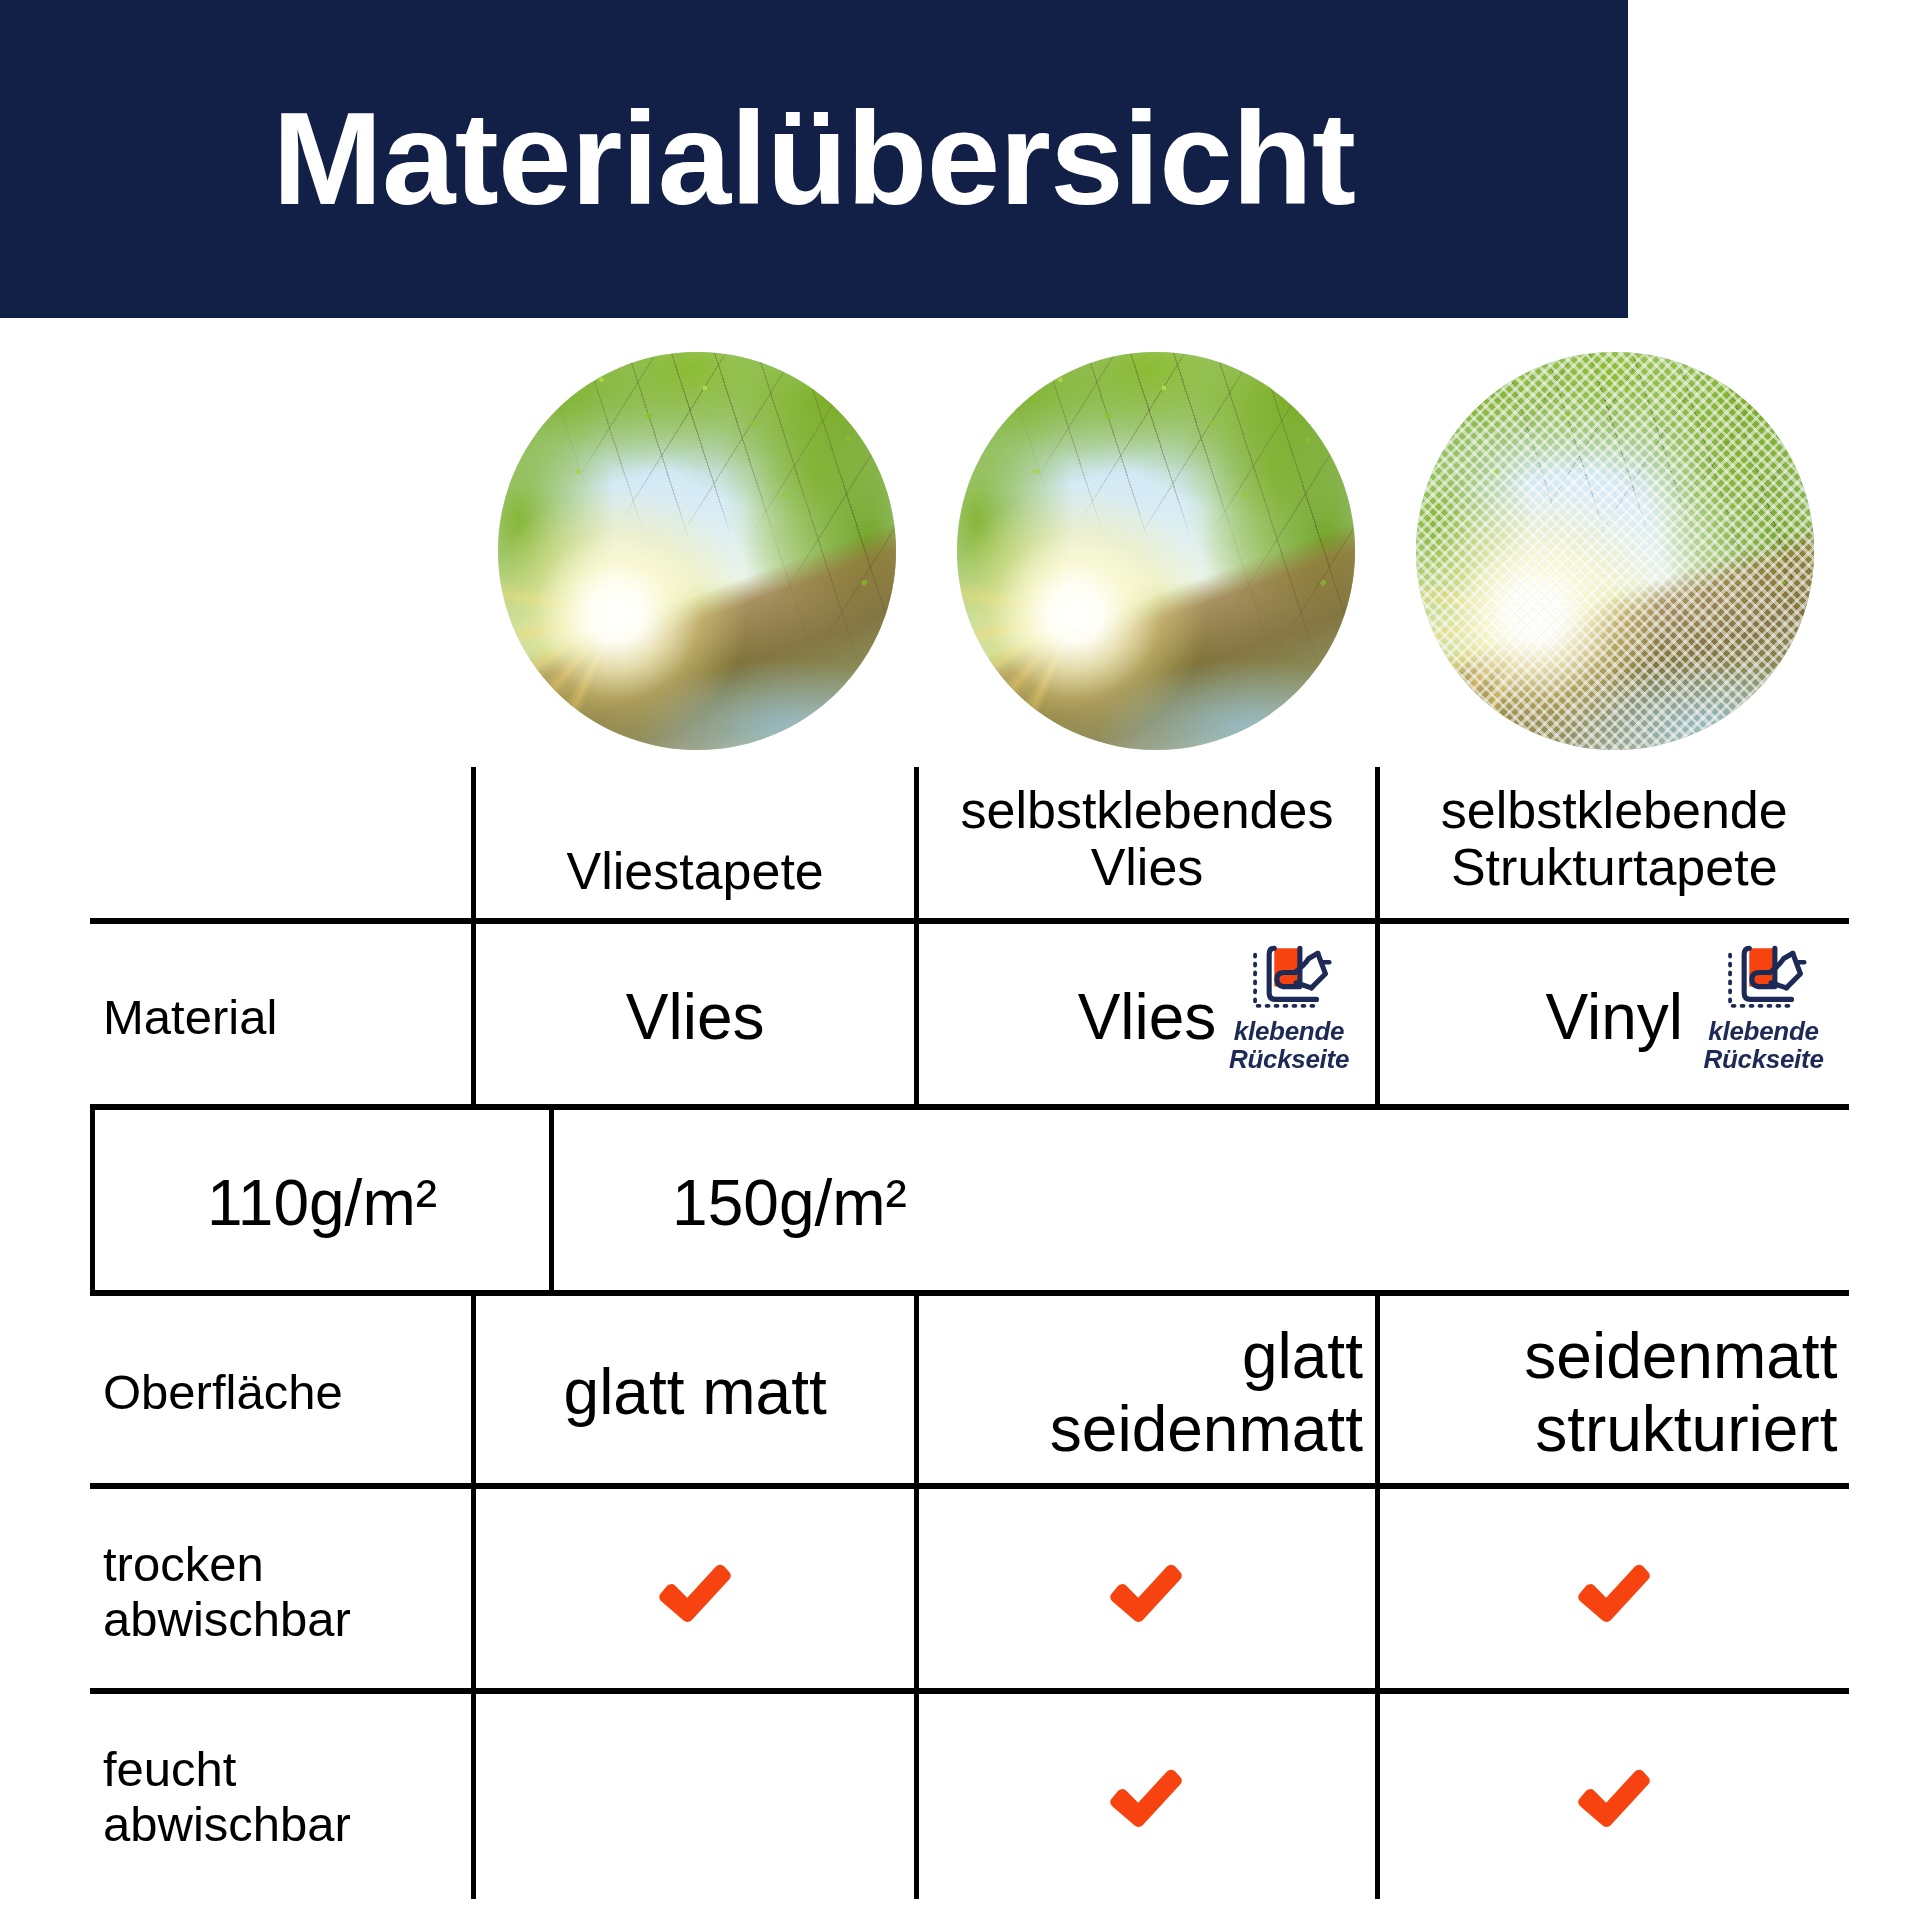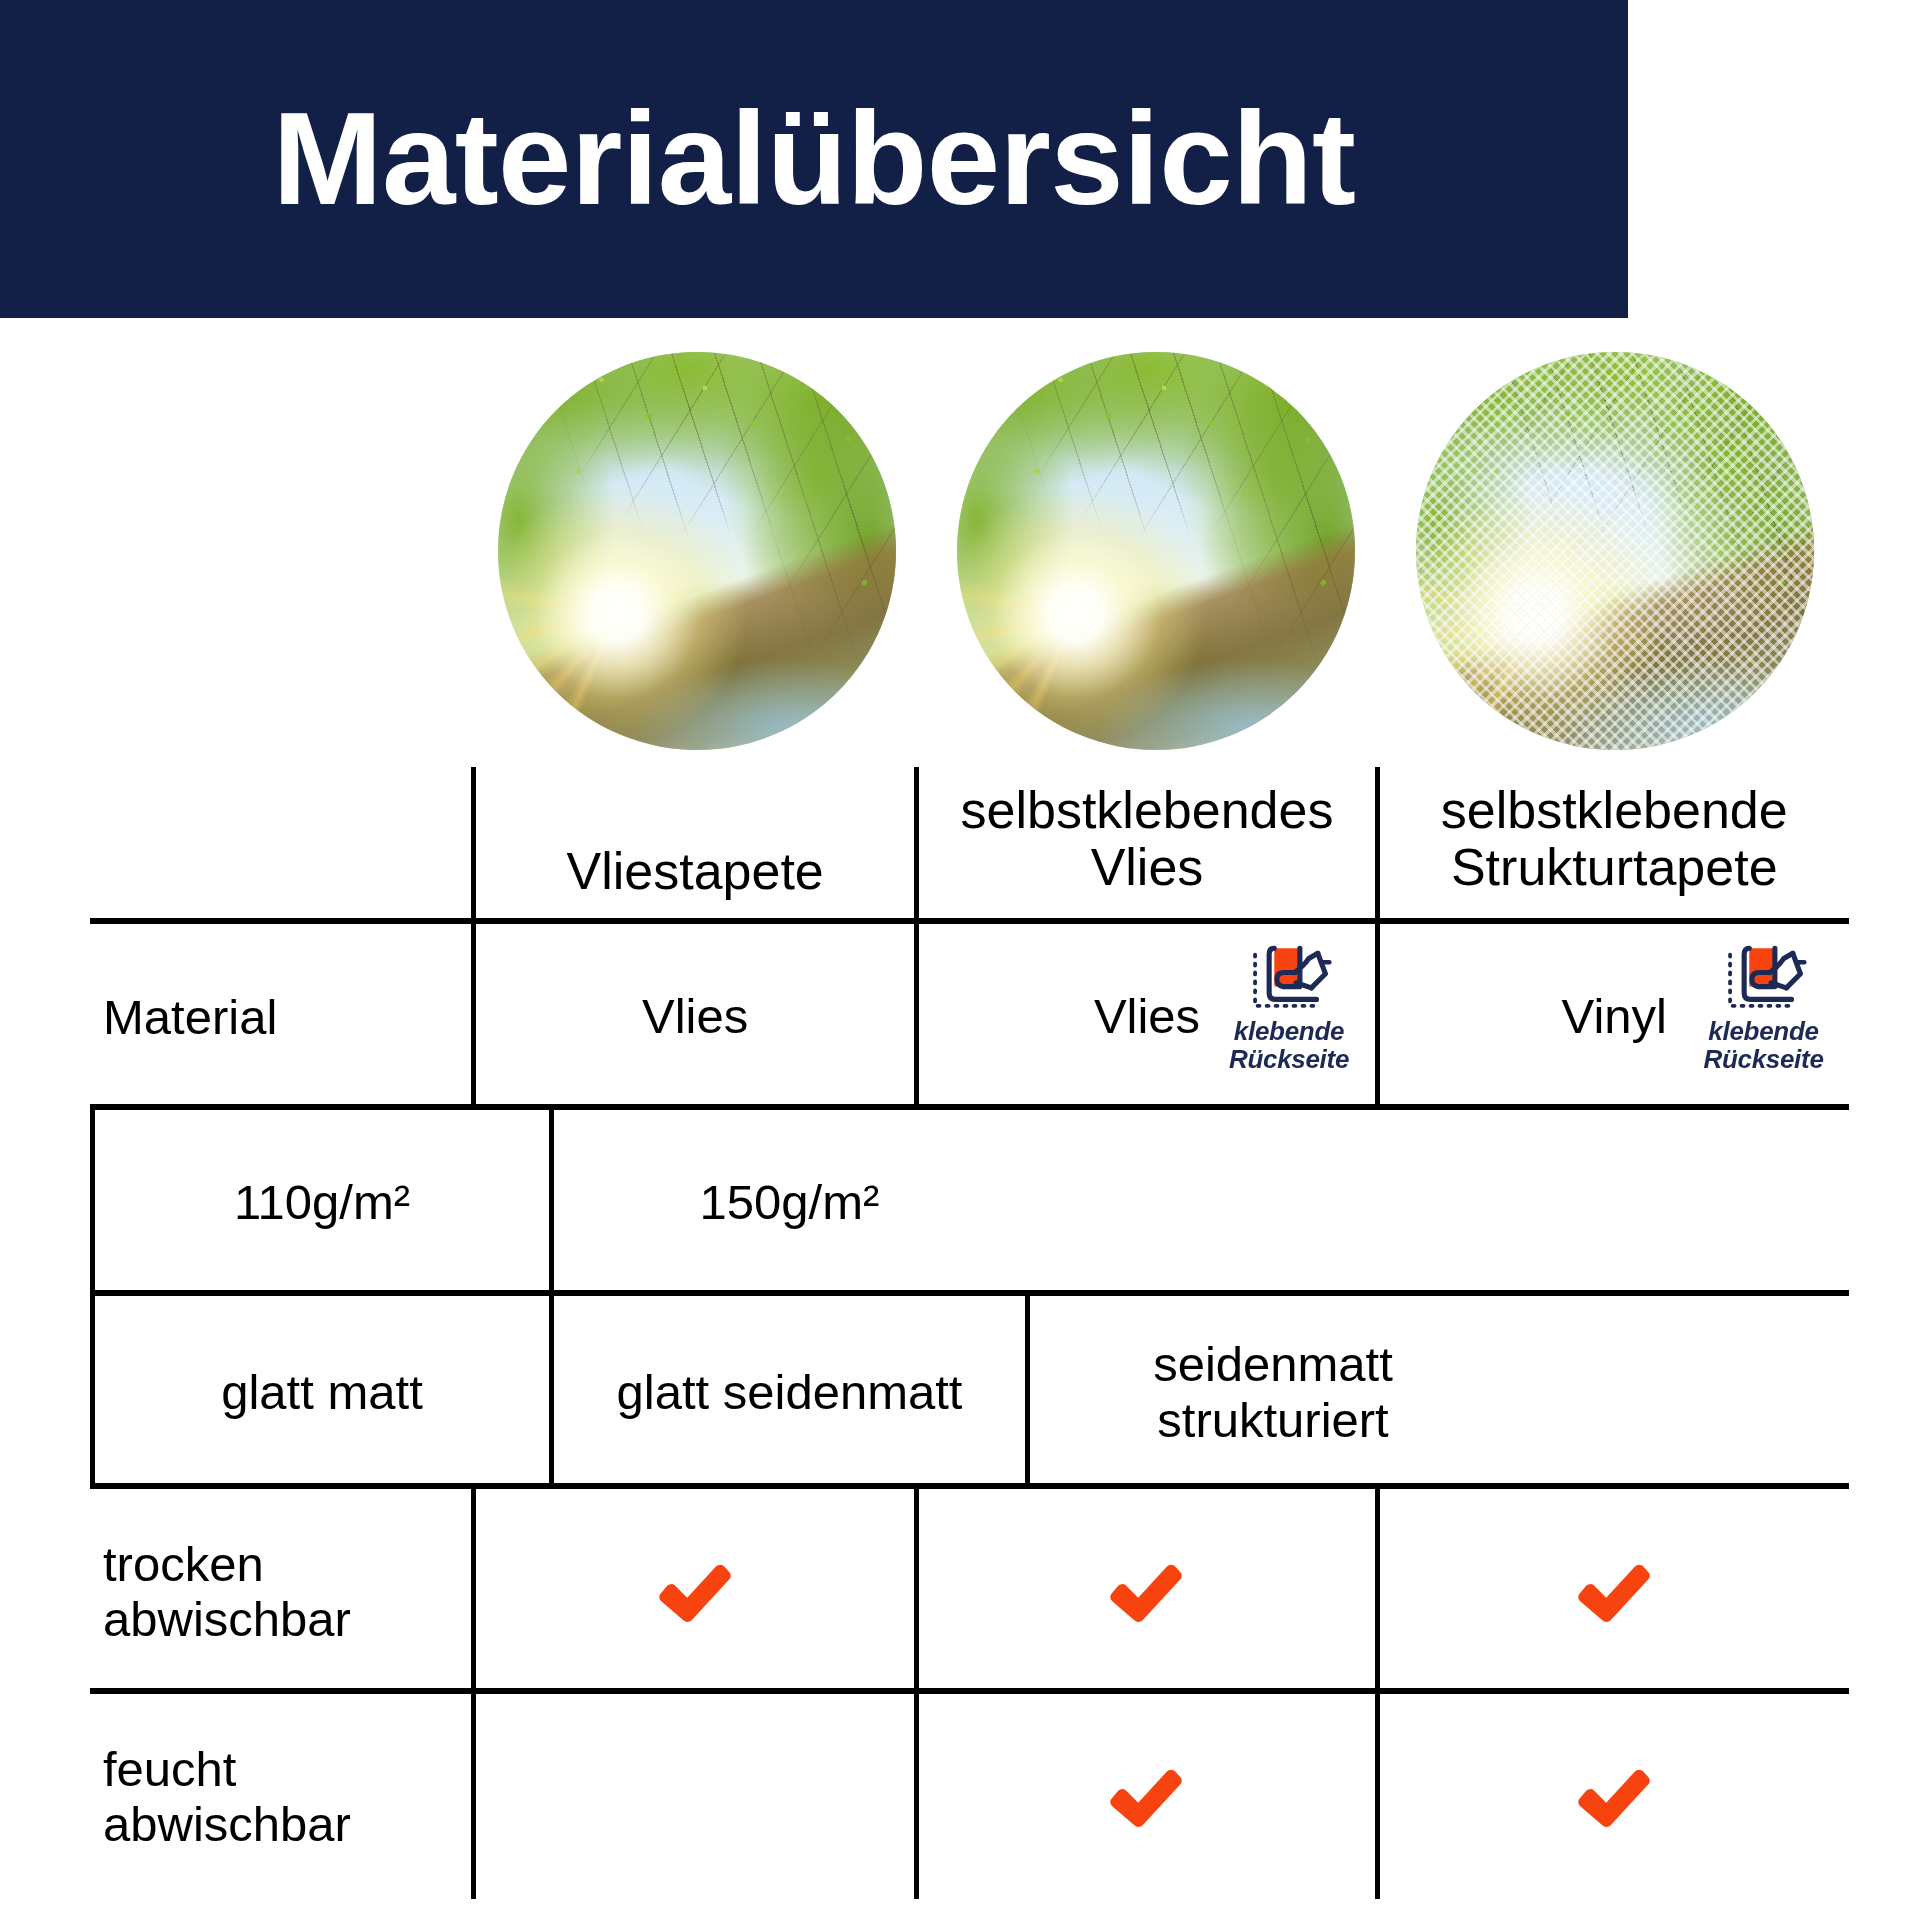--- a/index.html
+++ b/index.html
@@ -168,23 +168,24 @@
   .drow .cell { height: 186px; }
   .drow.tall .cell { height: 193px; }
   .drow.check .cell { height: 205px; }
 
   .row-label {
     font-size: 49px;
     line-height: 1.12;
     font-weight: 400;
   }
   .val {
-    font-size: 49px;
+    font-size: 64px;
     line-height: 1.14;
     font-weight: 400;
+    text-align: right;
   }
 
   
   .badge {
     position: absolute;
     right: 14px;
     top: 15.4px;
     width: 143px;
     display: flex;
     flex-direction: column;
@@ -303,20 +304,23 @@
     <div class="cell c1">
       <span class="val">110g/m²</span>
     </div>
     <div class="cell c2">
       <span class="val">150g/m²</span>
     </div>
     <div class="rule" style="bottom:0"></div>
   </div>
 
   <div class="trow drow tall">
+    <div class="cell c0">
+      <span class="row-label">Oberfläche</span>
+    </div>
     <div class="cell c1">
       <span class="val">glatt matt</span>
     </div>
     <div class="cell c2">
       <span class="val">glatt seidenmatt</span>
     </div>
     <div class="cell c3">
       <span class="val">seidenmatt strukturiert</span>
     </div>
     <div class="rule" style="bottom:0"></div>

